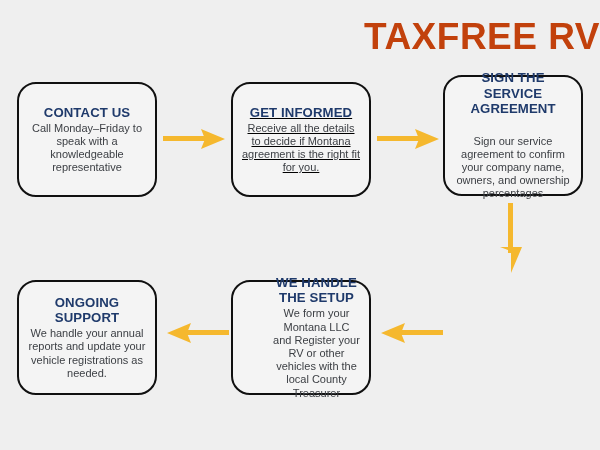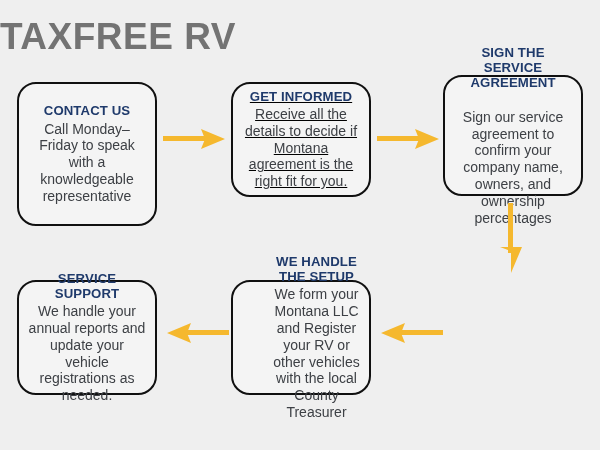--- a/index.html
+++ b/index.html
@@ -18,25 +18,25 @@
     width: 600px;
     height: 450px;
   }
 
   
   .title {
     position: absolute;
     top: 17px;
     left: 0;
     width: 600px;
-    text-align: left;
+    text-align: right;
     font-size: 37px;
     font-weight: bold;
     letter-spacing: 0.5px;
-    color: #737373;
+    color: #c2410c;
     line-height: 1.1;
   }
 
   
   .card {
     position: absolute;
     box-sizing: border-box;
     background: #f4f4f4;
     border: 2.6px solid #101010;
     border-radius: 19px;
@@ -50,25 +50,25 @@
   .card-title {
     color: #1f3a6b;
     font-weight: bold;
     font-size: 13.2px;
     line-height: 1.14;
     margin-bottom: 2px;
     letter-spacing: 0.1px;
   }
   .card-body {
     color: #3d4045;
-    font-size: 14px;
+    font-size: 11px;
     line-height: 1.2;
   }
 
-  #card-1 { left: 17px;  top: 82px;  width: 140px; height: 144px; align-items: center; }
+  #card-1 { left: 17px;  top: 82px;  width: 140px; height: 115px; align-items: center; }
   #card-2 { left: 231px; top: 82px;  width: 140px; height: 115px; text-decoration: underline; }
   #card-3 { left: 443px; top: 75px;  width: 140px; height: 121px; gap: 17px; }
   #card-4 { left: 443px; top: 278px; width: 140px; height: 118px; }
   #card-5 { left: 231px; top: 280px; width: 140px; height: 115px; padding-left: 40px; }
   #card-6 { left: 17px;  top: 280px; width: 140px; height: 115px; }
 
   
   .arrow {
     position: absolute;
   }
@@ -102,21 +102,21 @@
     <div class="card-body">Sign our service agreement to confirm your company name, owners, and ownership percentages</div>
   </div>
 
 
   <div class="card" id="card-5">
     <div class="card-title">WE HANDLE THE SETUP</div>
     <div class="card-body">We form your Montana LLC and Register your RV or other vehicles with the local County Treasurer</div>
   </div>
 
   <div class="card" id="card-6">
-    <div class="card-title">SERVICE SUPPORT</div>
+    <div class="card-title">ONGOING SUPPORT</div>
     <div class="card-body">We handle your annual reports and update your vehicle registrations as needed.</div>
   </div>
 
   <div class="arrow" id="arrow-1">
     <svg width="62" height="22" viewBox="0 0 62 22">
       <rect x="0" y="8" width="44" height="5" fill="#f5b82e"></rect>
       <polygon points="38,1 62,11 38,21 42,11" fill="#f5b82e"></polygon>
     </svg>
   </div>
 

